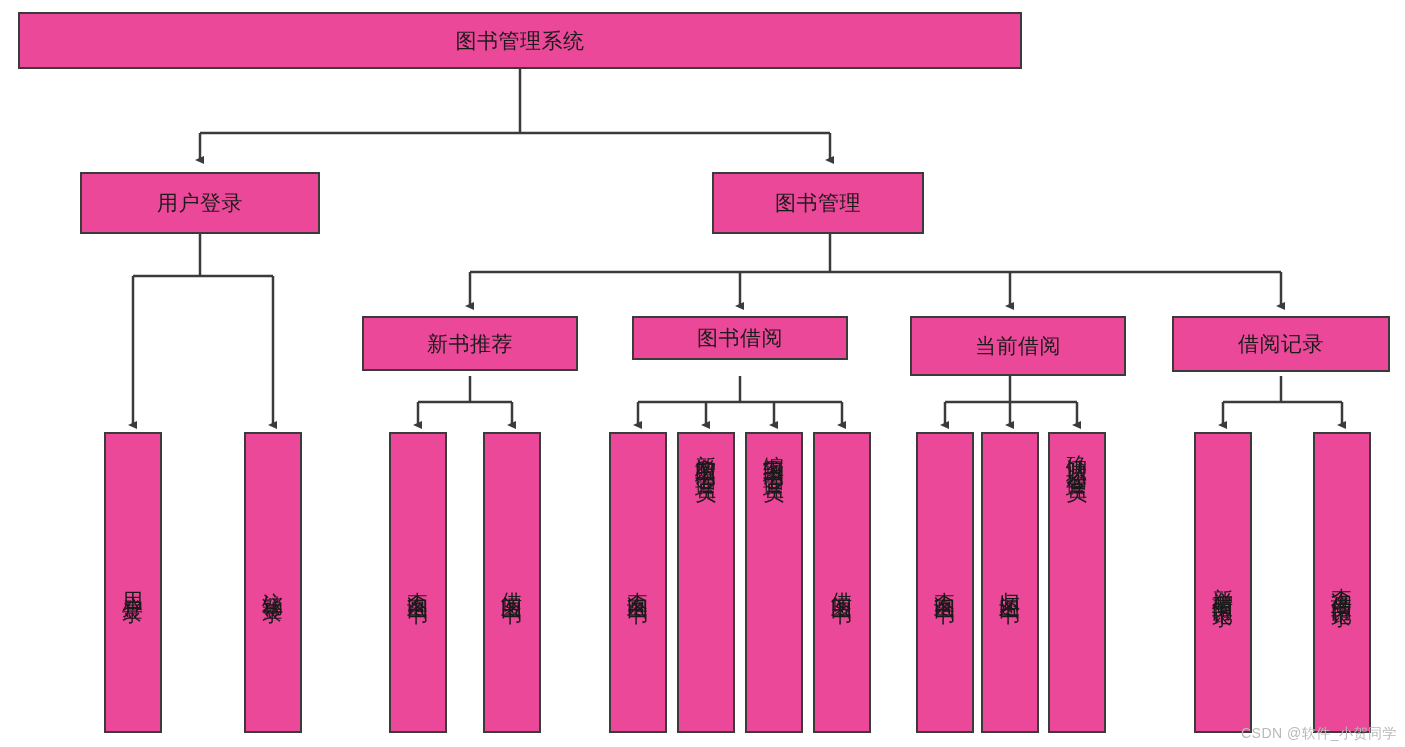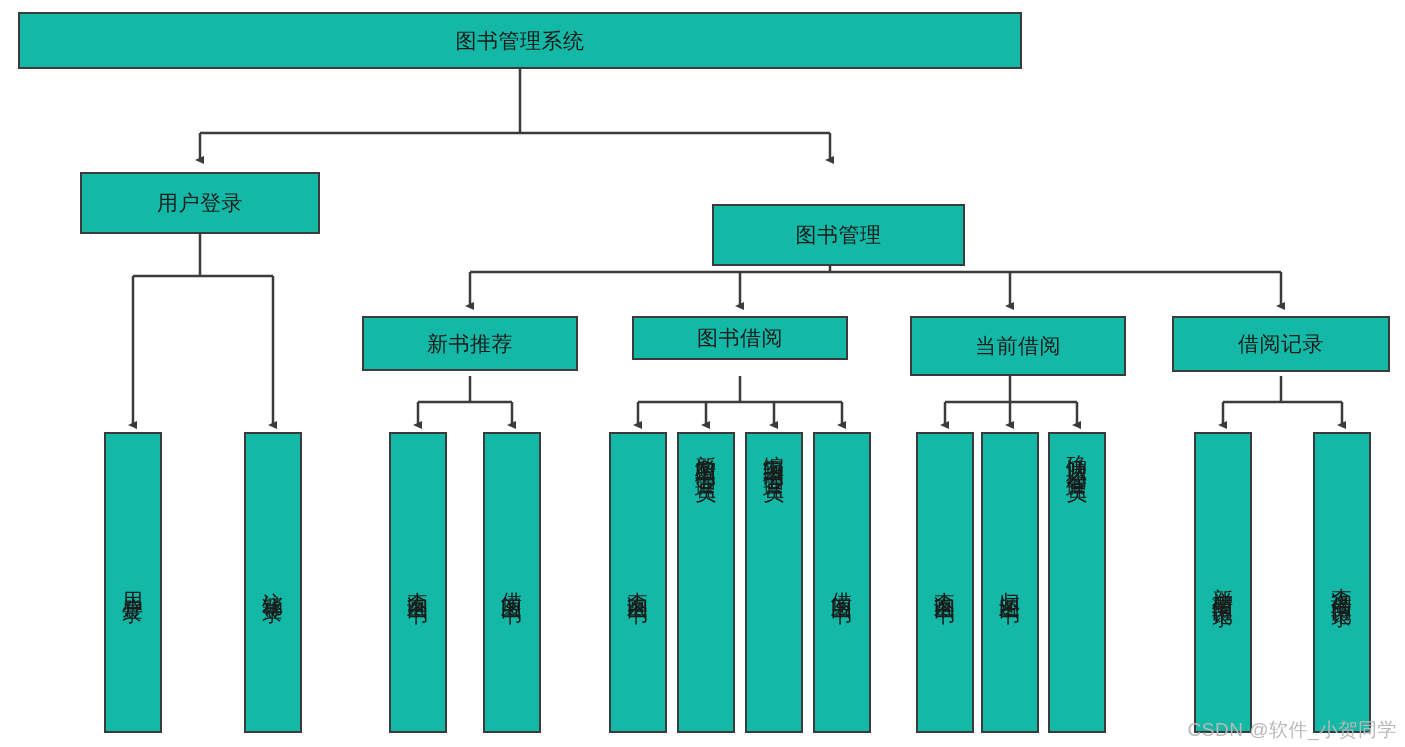--- a/index.html
+++ b/index.html
@@ -23,21 +23,21 @@
     left: 0;
     top: 0;
     width: 1405px;
     height: 747px;
     pointer-events: none;
   }
   .node {
     position: absolute;
     box-sizing: border-box;
     border: 2.5px solid #3b3b3b;
-    background: #14b8a6;
+    background: #ec4899;
     display: flex;
     align-items: center;
     justify-content: center;
     text-align: center;
   }
   .node .label {
     font-size: 21px;
     line-height: 1.12;
     color: #1a1a1a;
     letter-spacing: 0.5px;
@@ -57,21 +57,21 @@
     letter-spacing: 4px;
     white-space: nowrap;
     display: block;
   }
   .node.vertical.mid .label { margin-top: auto; margin-bottom: auto; }
   .node.vertical.top .label { margin-top: 4px; }
   #watermark {
     position: absolute;
     right: 8px;
     bottom: 4px;
-    font-size: 19px;
+    font-size: 14px;
     color: #b9b9b9;
     letter-spacing: 0.5px;
     white-space: nowrap;
     pointer-events: none;
   }
 </style>
 </head>
 <body>
 
 <div id="canvas">
@@ -126,21 +126,21 @@
     </g>
   </svg>
 
   <div class="node" style="left:18px; top:12px; width:1004px; height:57px;">
     <span class="label">图书管理系统</span>
   </div>
 
   <div class="node" style="left:80px; top:172px; width:240px; height:62px;">
     <span class="label">用户登录</span>
   </div>
-  <div class="node" style="left:712px; top:172px; width:253px; height:62px;margin-top:32px;">
+  <div class="node" style="left:712px; top:172px; width:212px; height:62px;">
     <span class="label">图书管理</span>
   </div>
 
   <div class="node" style="left:362px; top:316px; width:216px; height:55px;">
     <span class="label">新书推荐</span>
   </div>
   <div class="node" style="left:632px; top:316px; width:216px; height:44px;">
     <span class="label">图书借阅</span>
   </div>
   <div class="node" style="left:902px; top:316px; width:216px; height:60px;margin-left:8px;">

